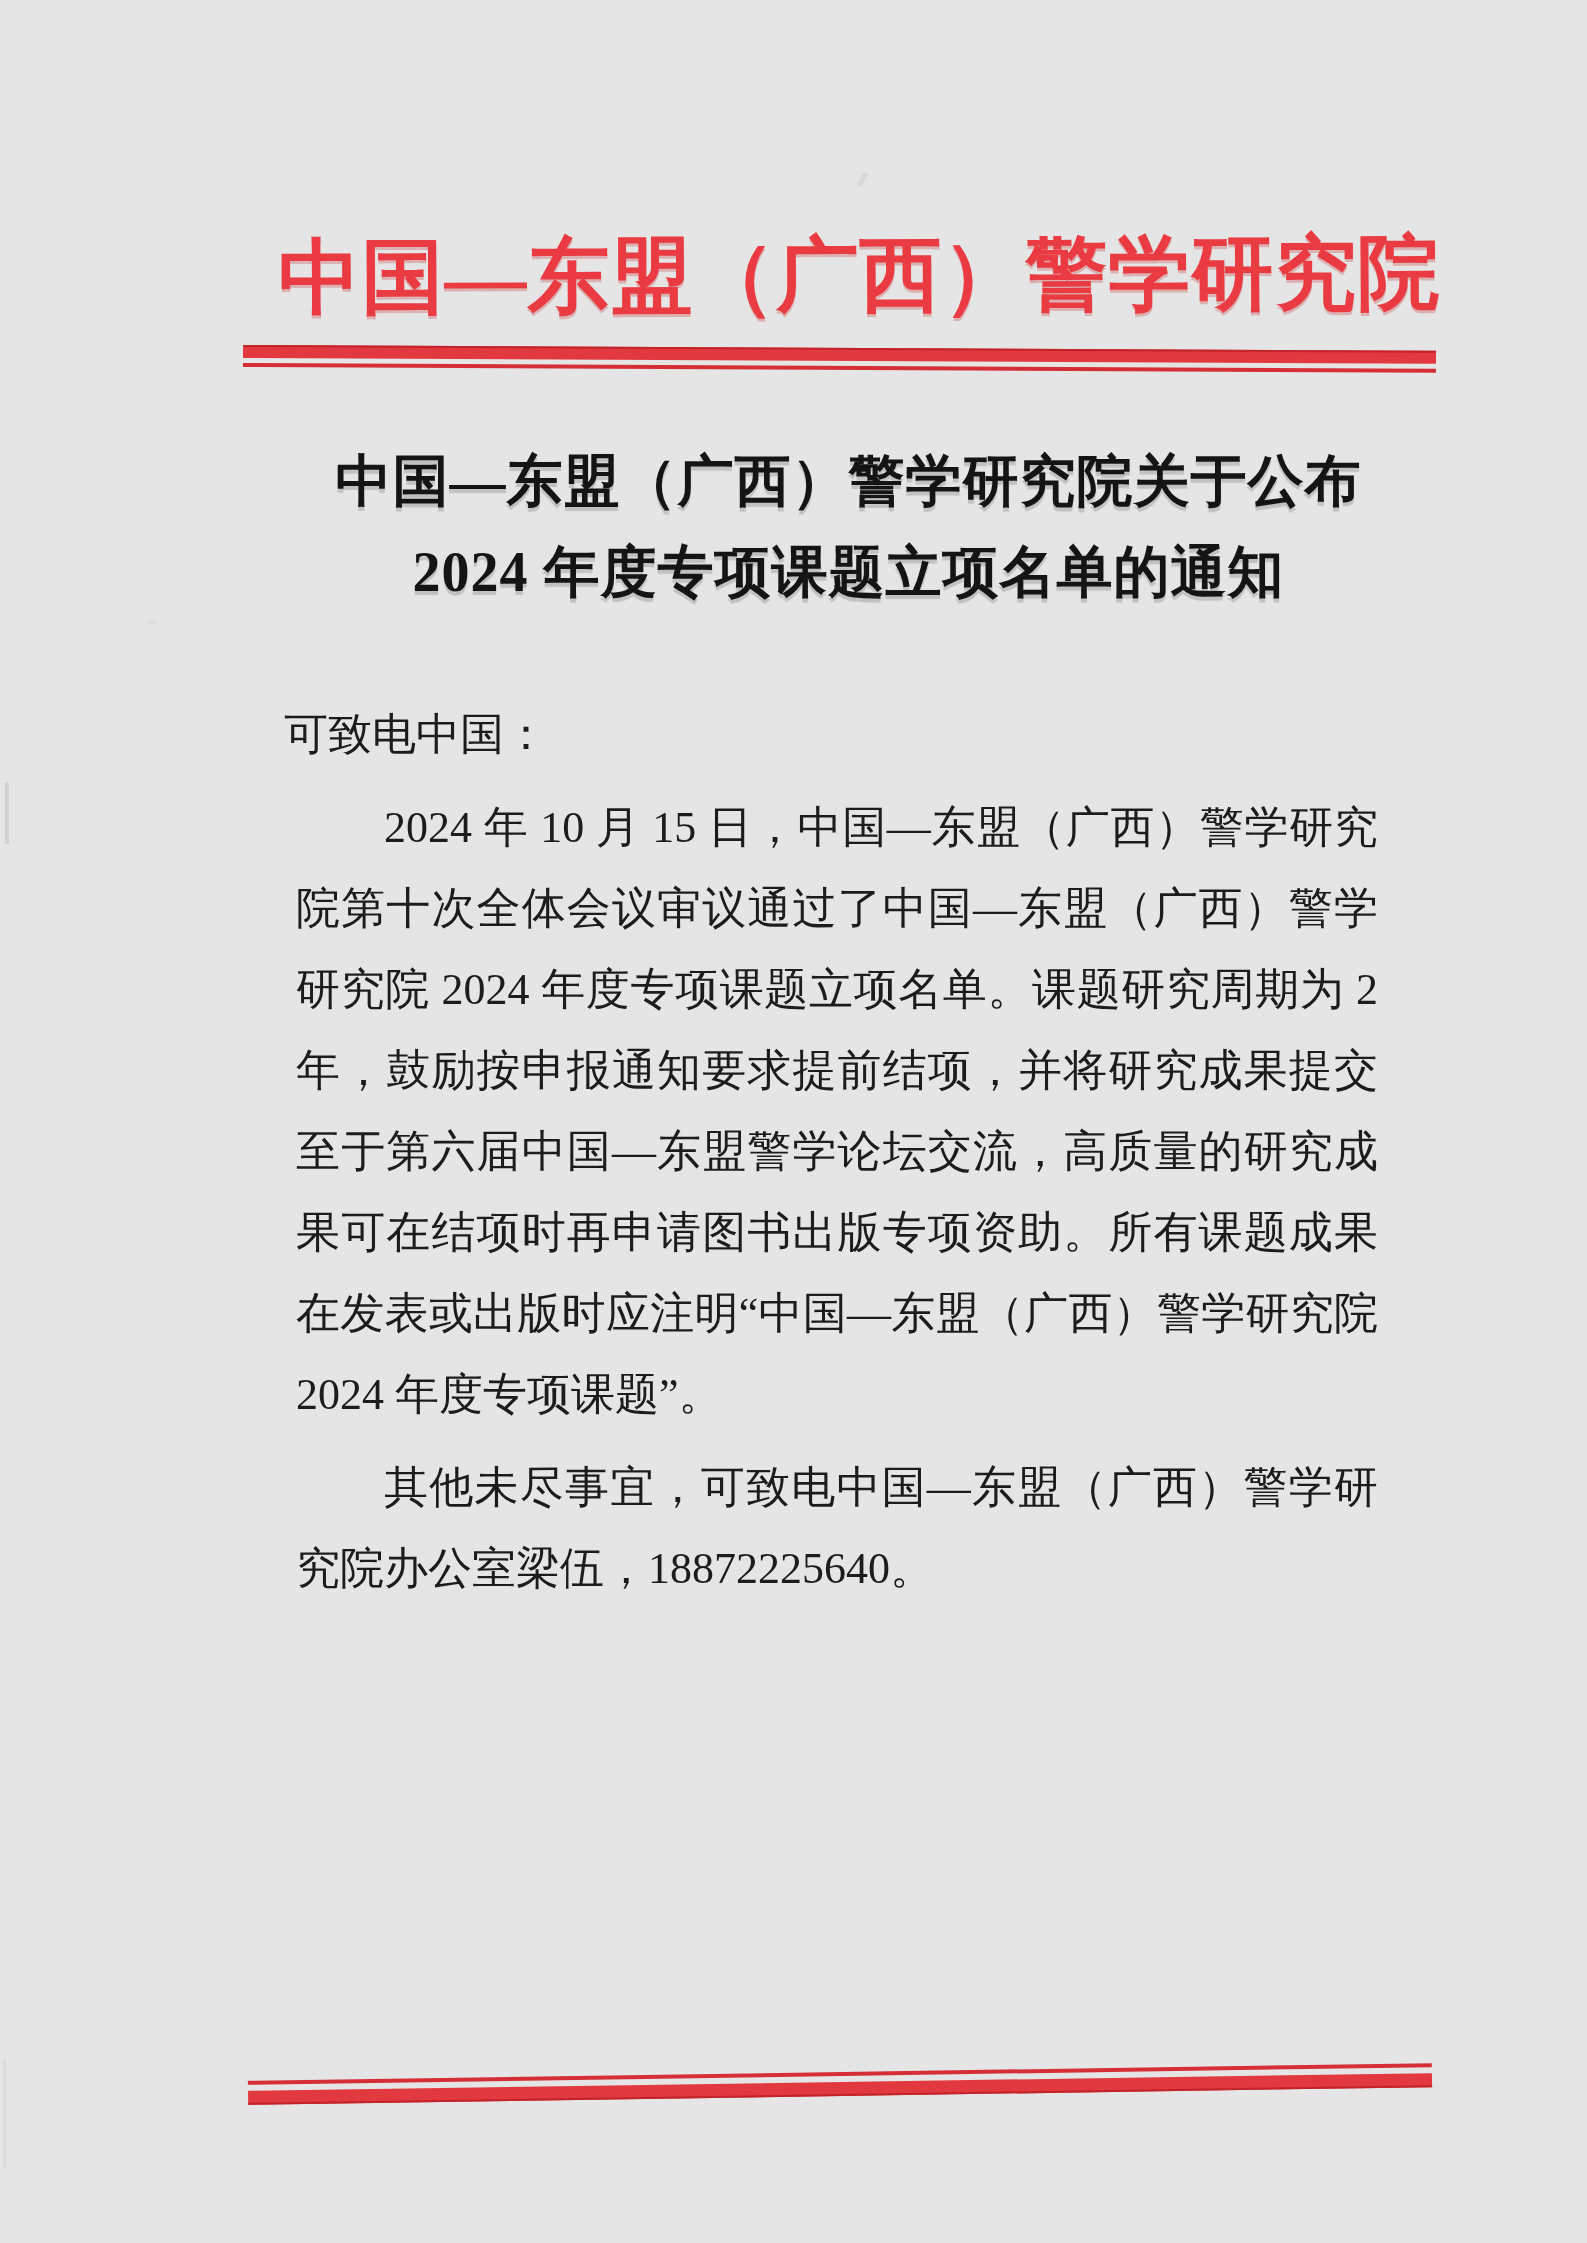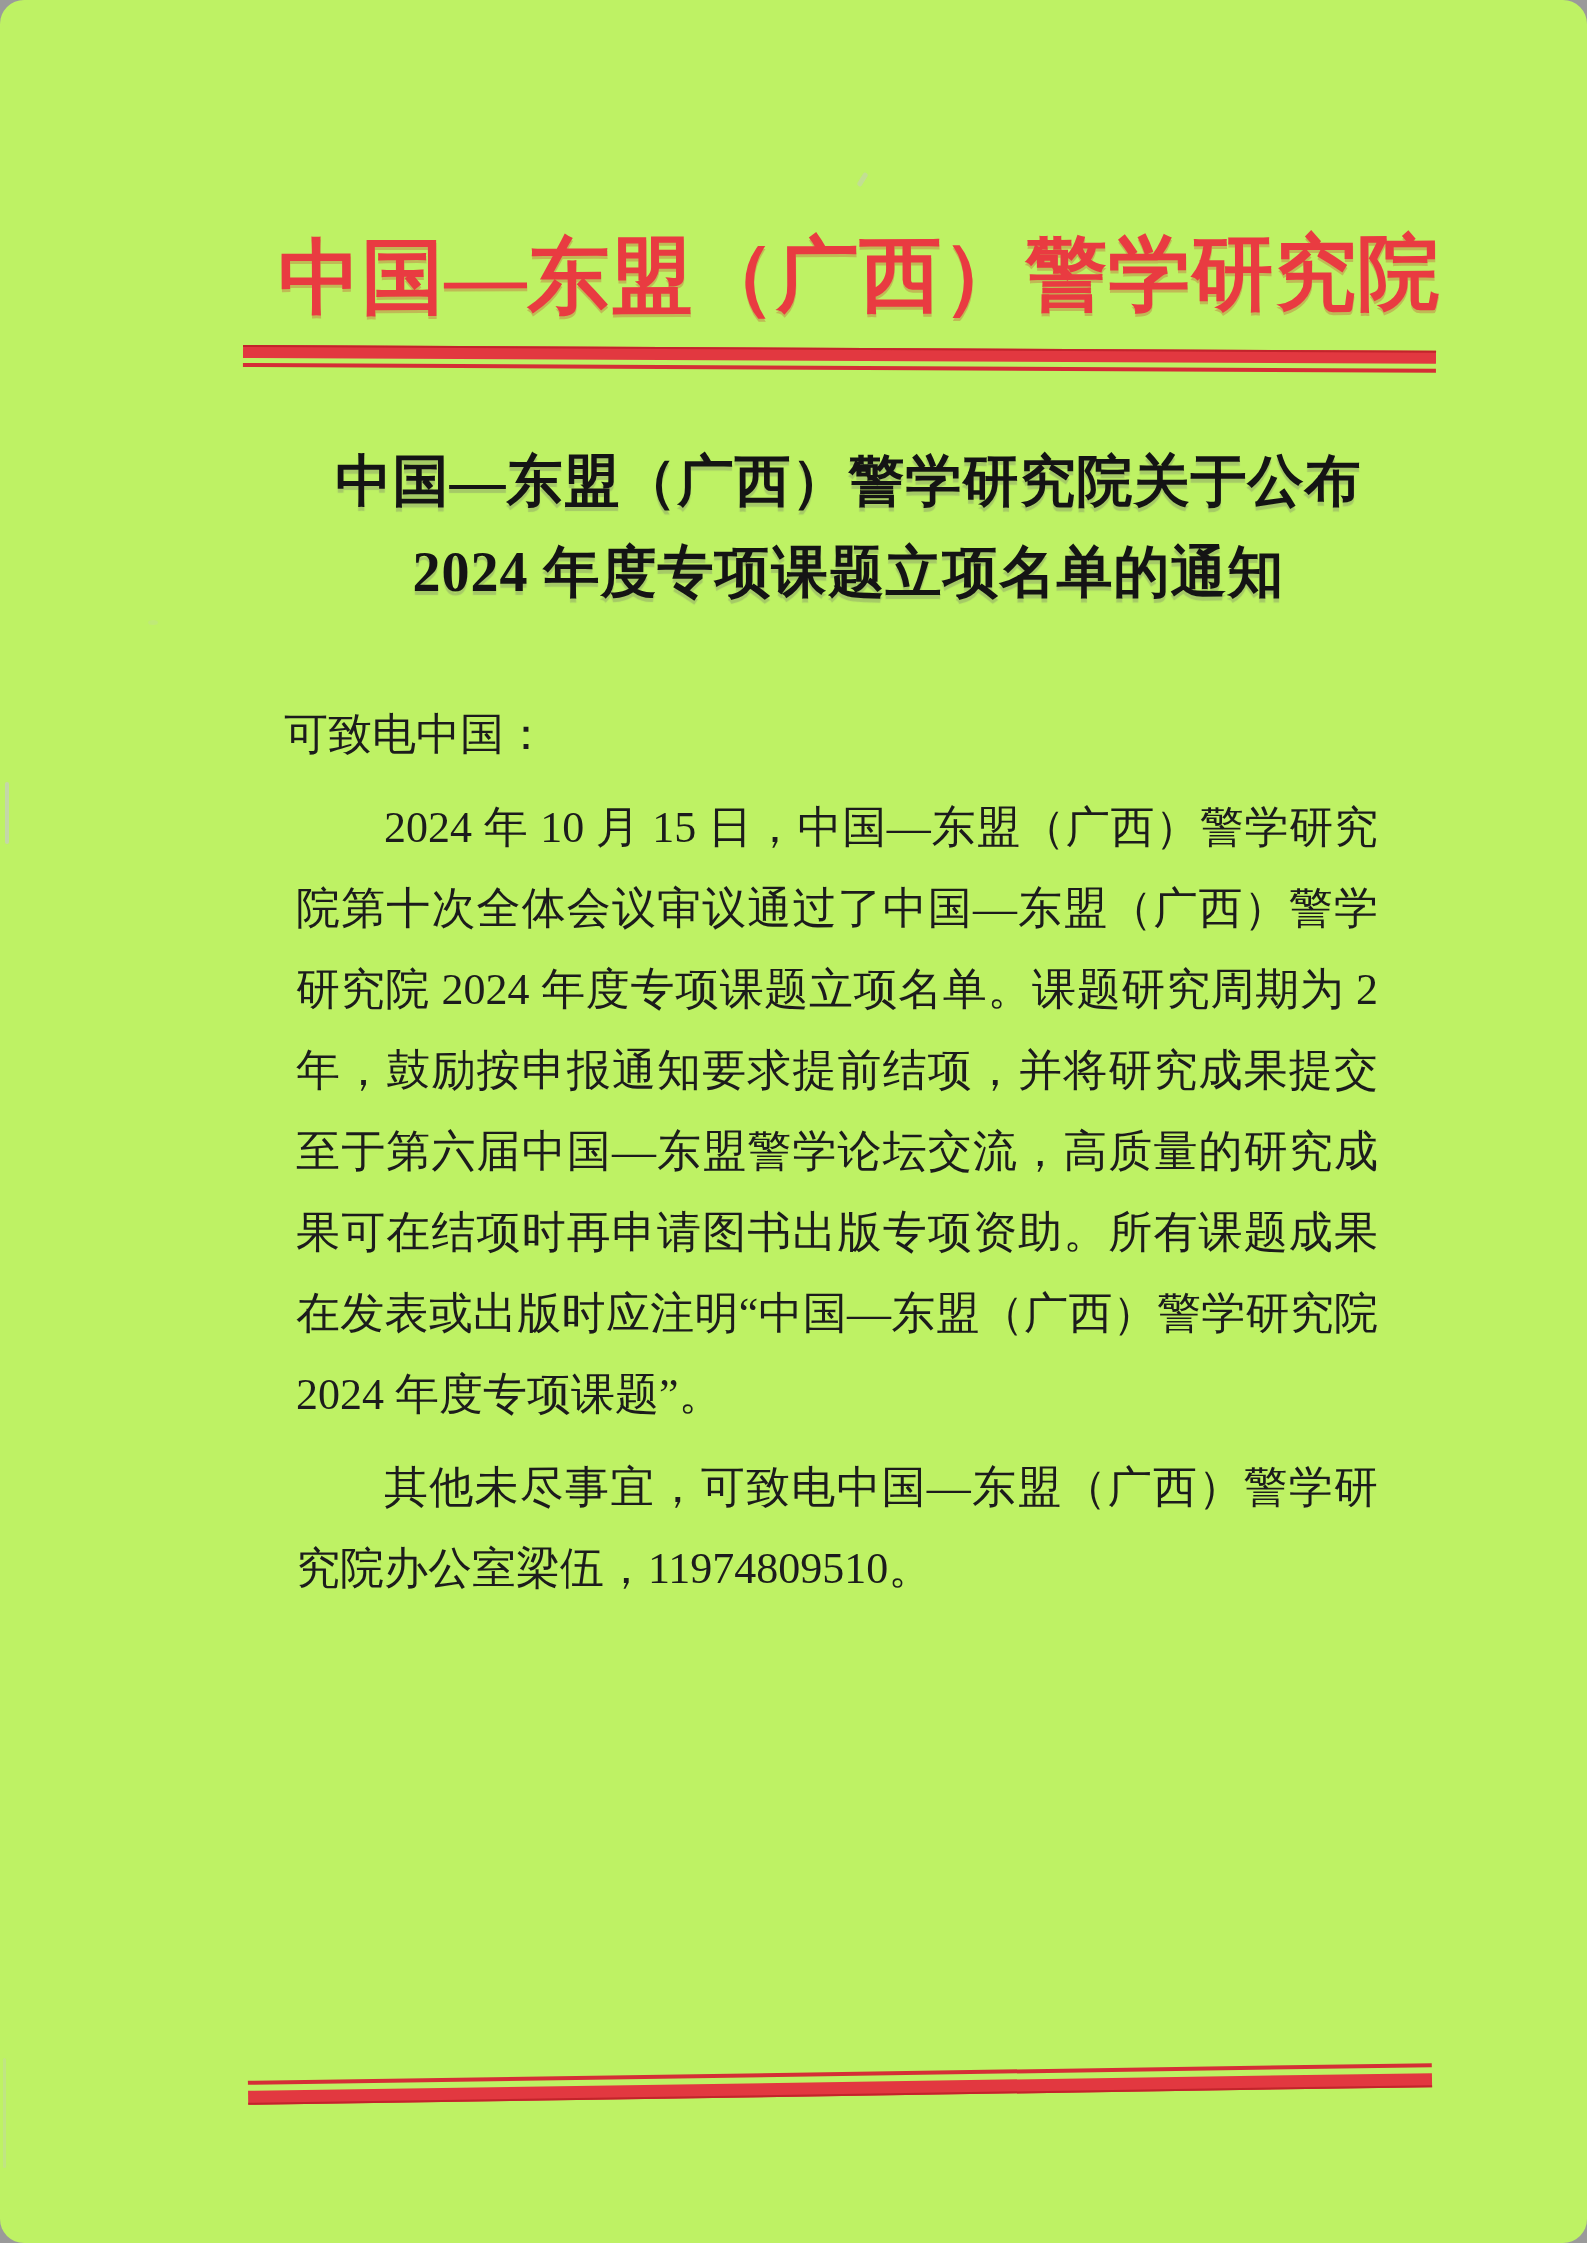--- a/index.html
+++ b/index.html
@@ -1,23 +1,22 @@
 <!DOCTYPE html>
 <html><head>
 <meta charset="utf-8">
 <style>
   html,body{margin:0;padding:0;background:#9a9a9a;}
   .page{
     position:relative;
     width:1587px;height:2243px;
     margin:0 auto;
-    background:#bef264;
+    background:#e5e5e5;
     overflow:hidden;
     font-family:"Liberation Serif","DejaVu Serif",serif;
-    border-radius:24px;
   }
   
   .letterhead{
     position:absolute;top:233px;left:0;width:100%;
     text-align:center;
     transform:translateX(66px) rotate(-0.25deg);
     font-size:82px;line-height:1.05;font-weight:bold;
     color:#e93b41;
     text-shadow:0 3px 0 rgba(196,42,48,0.28);
     letter-spacing:1px;
@@ -80,21 +79,21 @@
   </div>
 
   <div class="doc-title">
     <div>中国—东盟（广西）警学研究院关于公布</div>
     <div>2024 年度专项课题立项名单的通知</div>
   </div>
 
   <div class="body-text">
     <div class="salutation">可致电中国：</div>
     <p>2024 年 10 月 15 日，中国—东盟（广西）警学研究院第十次全体会议审议通过了中国—东盟（广西）警学研究院 2024 年度专项课题立项名单。课题研究周期为 2 年，鼓励按申报通知要求提前结项，并将研究成果提交至于第六届中国—东盟警学论坛交流，高质量的研究成果可在结项时再申请图书出版专项资助。所有课题成果在发表或出版时应注明“中国—东盟（广西）警学研究院 2024 年度专项课题”。</p>
-    <p>其他未尽事宜，可致电中国—东盟（广西）警学研究院办公室梁伍，11974809510。</p>
+    <p>其他未尽事宜，可致电中国—东盟（广西）警学研究院办公室梁伍，18872225640。</p>
   </div>
 
   <div class="rule-bottom">
     <div class="thin"></div>
     <div class="gap"></div>
     <div class="thick"></div>
   </div>
 
   <div class="artifact a1"></div>
   <div class="artifact a2"></div>

